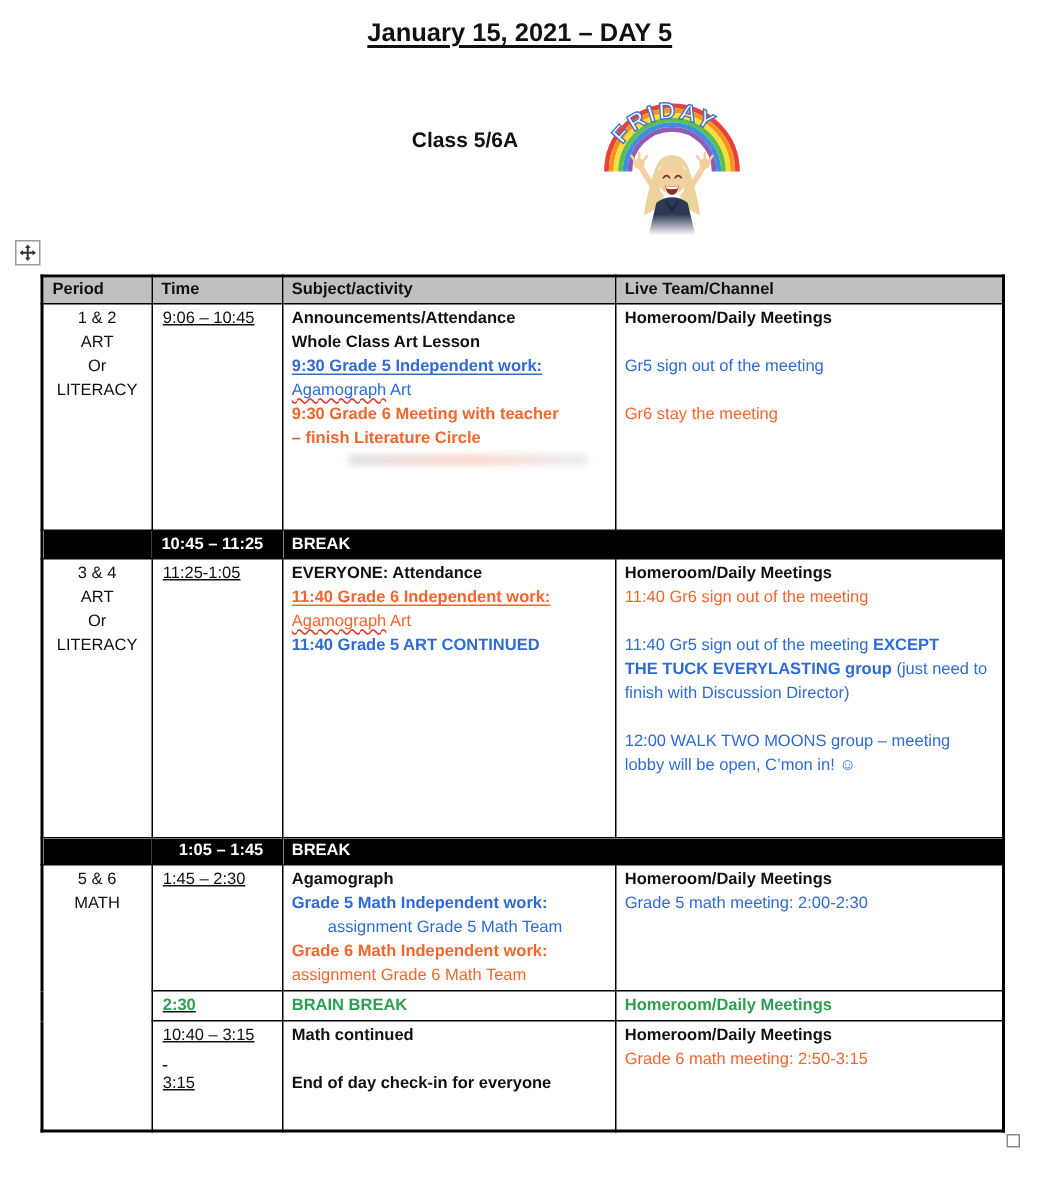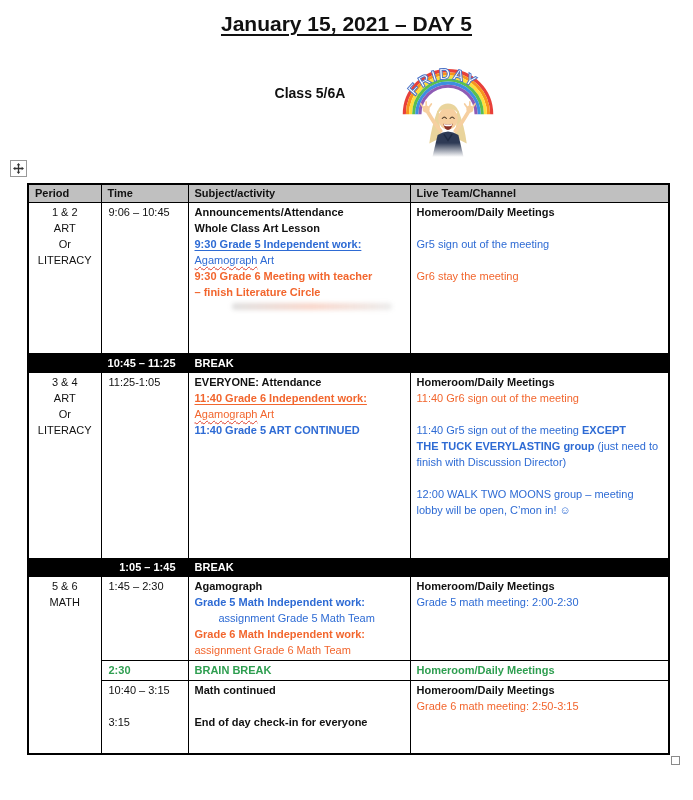--- a/index.html
+++ b/index.html
@@ -2,42 +2,42 @@
 <html><head>
 <meta charset="utf-8">
 <style>
   html,body{margin:0;padding:0;}
   body{
     width:693px;height:800px;background:#ffffff;position:relative;
     font-family:"Liberation Sans",sans-serif;color:#111;overflow:hidden;
   }
   .doc-title{
     position:absolute;top:12px;left:0;width:693px;text-align:center;
-    font-size:21px;font-weight:bold;
+    font-size:17px;font-weight:bold;
   }
   .doc-title span{text-decoration:underline;text-decoration-thickness:2px;text-underline-offset:3px;}
   .class-block{
     position:absolute;top:82px;left:205px;width:210px;text-align:center;
     font-weight:bold;font-size:14px;line-height:23px;
   }
   .bitmoji{position:absolute;top:54px;left:396px;width:104px;height:104px;}
   .move-handle{
     position:absolute;top:160px;left:10px;width:15px;height:15px;
     border:1px solid #999;background:#fff;display:flex;align-items:center;justify-content:center;
   }
   table.schedule{
     position:absolute;top:183px;left:27px;width:641px;
     border-collapse:collapse;table-layout:fixed;border:2px solid #000;
     font-size:11px;
   }
   .schedule th,.schedule td{border:1px solid #000;vertical-align:top;padding:1px 6px;overflow:hidden;}
   .schedule th{background:#C0C0C0;text-align:left;font-size:11px;height:15px;line-height:15px;}
   .line{line-height:16px;min-height:16px;white-space:nowrap;}
   td.period{text-align:center;}
-  td.time .line{padding-left:1px;}
+  td.time .line{padding-left:1px;text-decoration:underline;}
   .b{font-weight:bold;}
   .u{text-decoration:underline;text-underline-offset:2px;}
   .w{text-decoration:underline;text-decoration-style:wavy;text-decoration-color:#DD3E2B;text-decoration-thickness:1px;text-underline-offset:2px;}
   tr.break-row{background:#000;color:#fff;font-weight:bold;}
   tr.break-row td{border-color:#000;vertical-align:middle;line-height:15px;}
   tr.break-row td.time{text-align:right;padding-right:12px;}
   .resize-handle{
     position:absolute;left:671px;top:756px;width:7px;height:7px;
     border:1px solid #8a8a8a;background:#fff;
   }

